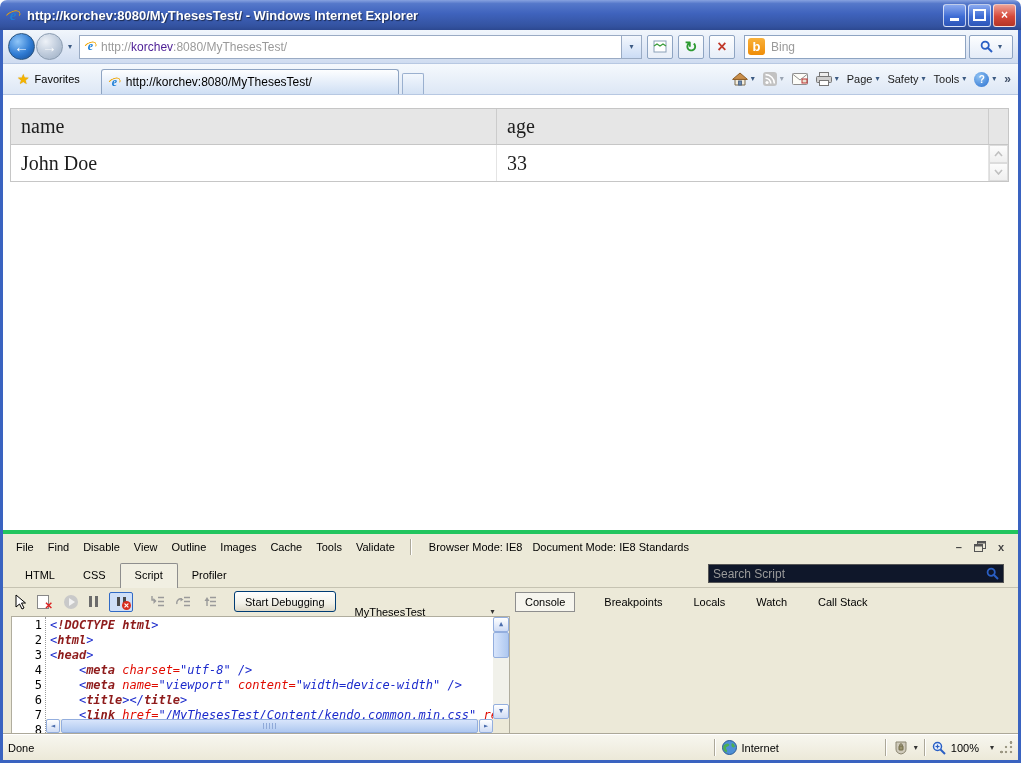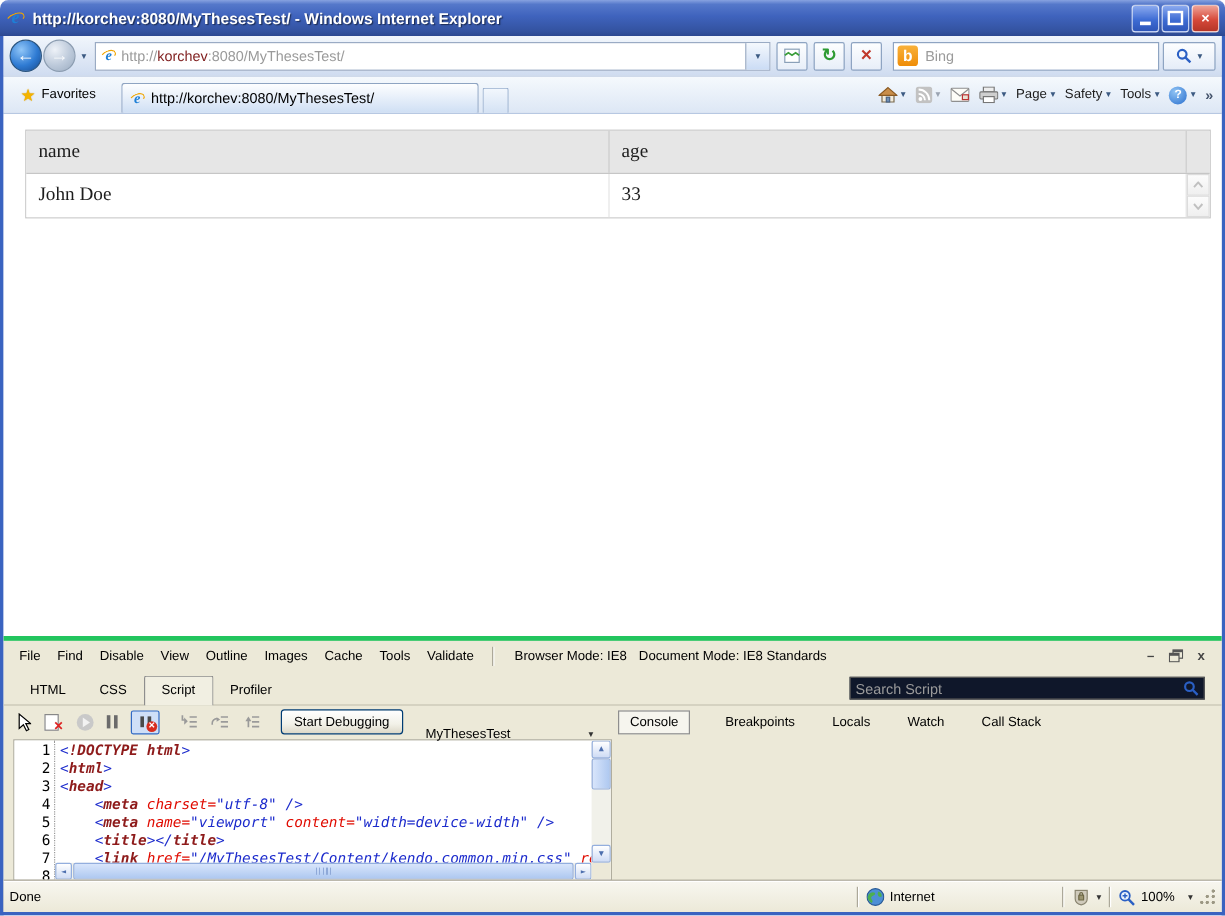--- a/index.html
+++ b/index.html
@@ -20,21 +20,21 @@
 
   
   .addr-row{height:33px;background:linear-gradient(180deg,#f1f6fc,#dae4f4 70%,#cfdcf0);display:flex;align-items:center;padding:0 5px;border-bottom:1px solid #b7c8e2;flex:0 0 auto;}
   .navbtn{width:27px;height:27px;border-radius:50%;display:flex;align-items:center;justify-content:center;color:#fff;font-size:15px;font-weight:bold;box-sizing:border-box;}
   .navbtn.back{background:radial-gradient(circle at 35% 30%,#90c6f8,#2f7bd3 55%,#15498f);border:1px solid #2a547f;}
   .navbtn.fwd{background:radial-gradient(circle at 35% 30%,#eef2f8,#bcc9da 55%,#9aabc0);border:1px solid #8b9cb0;color:#f8fafc;margin-left:1px;}
   .dd{font-size:8px;color:#3c5a82;line-height:1;}
   .nav-dd{margin:0 7px 0 5px;}
   .addr-field{flex:1;height:22px;background:#fff;border:1px solid #9aabc4;display:flex;align-items:center;padding-left:4px;font-size:12px;min-width:0;}
   .url-dim{color:#9a9a9a;}
-  .url-host{color:#7f1d1d;}
+  .url-host{color:#4c1d95;}
   .addr-dd{width:19px;height:22px;background:linear-gradient(#f4f8fd,#cbdcf5);border-left:1px solid #9aabc4;margin-left:auto;display:flex;align-items:center;justify-content:center;}
   .abtn{width:26px;height:24px;border:1px solid #8ea4c2;border-radius:2px;background:linear-gradient(#fdfeff,#e7eef8);margin-left:5px;display:flex;align-items:center;justify-content:center;box-sizing:border-box;}
   .refresh-glyph{color:#2e9b33;font-size:15px;font-weight:bold;line-height:1;}
   .stop-glyph{color:#c0392b;font-size:16px;font-weight:bold;line-height:1;}
   .bing-box{width:222px;height:24px;background:#fff;border:1px solid #8ea4c2;display:flex;align-items:center;gap:6px;padding-left:3px;margin-left:9px;box-sizing:border-box;}
   .bing-logo{width:17px;height:17px;border-radius:3px;background:linear-gradient(#f9b13a,#ef8d08);color:#fff;font-weight:bold;font-size:13px;display:flex;align-items:center;justify-content:center;}
   .bing-ph{color:#9a9a9a;font-size:12px;}
   .search-btn{width:44px;height:24px;margin-left:3px;border:1px solid #8ea4c2;border-radius:2px;background:linear-gradient(#fdfeff,#e4ecf8);display:flex;align-items:center;justify-content:center;gap:5px;box-sizing:border-box;}
 
   
@@ -49,21 +49,21 @@
   .chev{font-size:12px;color:#44536b;font-weight:bold;}
 
   
   .ie-e{display:inline-block;font:italic bold 15px "Liberation Serif",serif;color:#1e7fd6;position:relative;width:16px;text-align:center;}
   .ie-e::after{content:"";position:absolute;left:0px;top:4px;width:14px;height:7px;border:1.5px solid #f0a500;border-bottom-color:transparent;border-left-color:transparent;border-radius:50%;transform:rotate(-22deg);}
   .ie-e.small{font-size:12px;width:13px;}
   .ie-e.small::after{width:11px;height:6px;top:3px;}
 
   
   .page{flex:1;background:#fff;position:relative;min-height:0;}
-  .grid{position:absolute;left:18px;right:9px;top:13px;border:1px solid #c6c6c6;font-family:"Liberation Serif",serif;font-size:16px;color:#1d1d1d;}
+  .grid{position:absolute;left:7px;right:9px;top:13px;border:1px solid #c6c6c6;font-family:"Liberation Serif",serif;font-size:20px;color:#1d1d1d;}
   .grid-head{display:flex;background:#e6e6e6;border-bottom:1px solid #c6c6c6;height:35px;align-items:center;}
   .gh-name,.gc-name{width:486px;padding-left:10px;box-sizing:border-box;}
   .gh-name{border-right:1px solid #cccccc;height:100%;display:flex;align-items:center;}
   .gh-age{flex:1;padding-left:10px;height:100%;display:flex;align-items:center;}
   .gh-scroll{width:19px;border-left:1px solid #cccccc;height:100%;}
   .grid-row{display:flex;height:36px;align-items:stretch;background:#fff;}
   .gc-name{border-right:1px solid #e4e4e4;display:flex;align-items:center;}
   .gc-age{flex:1;padding-left:10px;display:flex;align-items:center;}
   .gc-scroll{width:19px;display:flex;flex-direction:column;border-left:1px solid #e4e4e4;}
   .gsb{flex:1;border:1px solid #dcdcdc;background:linear-gradient(#fcfcfc,#efefef);display:flex;align-items:center;justify-content:center;box-sizing:border-box;}

